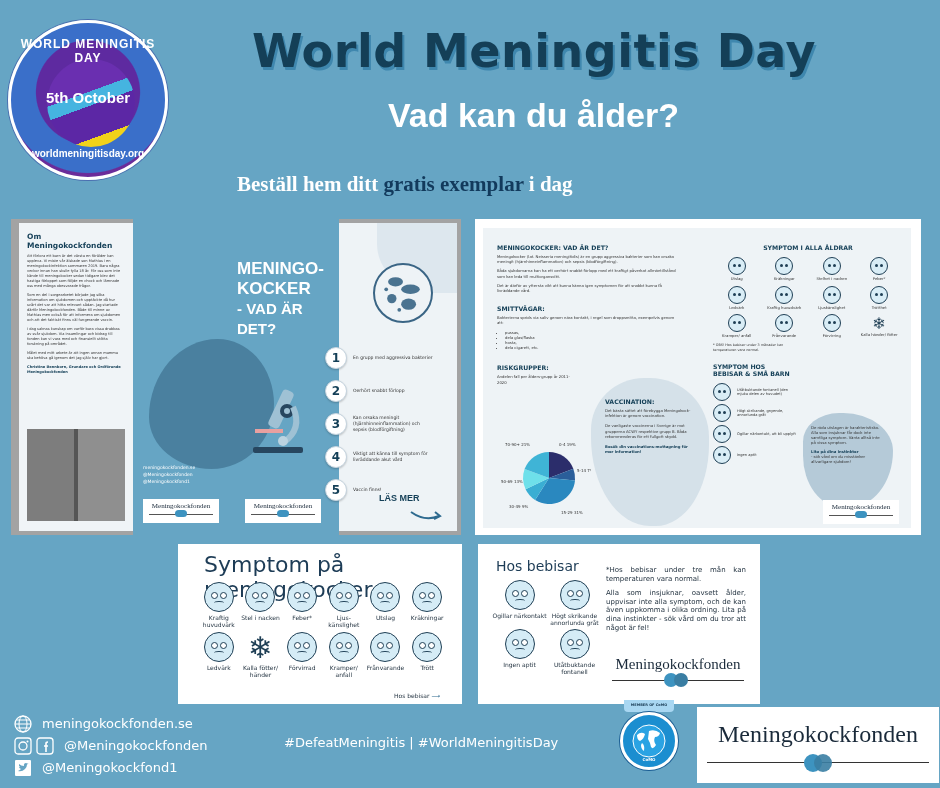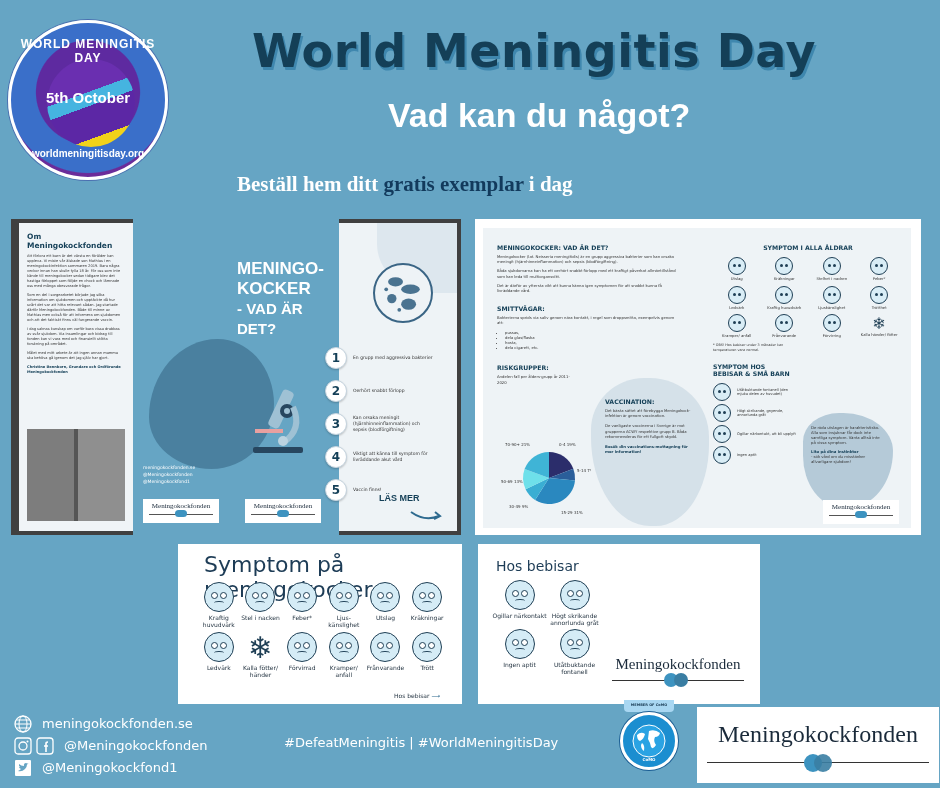--- a/index.html
+++ b/index.html
@@ -46,21 +46,21 @@
   .subtitle {
     left: 388px; top: 96px; font-size: 34px; font-weight: bold; color: #fff;
     font-family: "Liberation Sans", sans-serif;
   }
   .order {
     left: 237px; top: 172px; font-size: 21px; font-weight: bold; color: #fff;
     font-family: Liberation Serif, serif;
   }
   .order .hl { color: #123a5c; }
   .card1 {
-    left: 11px; top: 219px; width: 450px; height: 316px; background: #404040;
+    left: 11px; top: 219px; width: 450px; height: 316px; background: #a3a3a3;
   }
   .c1-left {
     position: absolute; left: 8px; top: 4px; width: 114px; height: 308px;
     background: #f0f4f7; padding: 9px 8px;
   }
   .c1-left h4 { font-size: 7.5px; color: #143f57; margin-bottom: 4px; }
   .c1-left p { font-size: 3.6px; line-height: 5px; color: #333; margin-bottom: 4px; }
   .c1-left .sign { font-weight: bold; color: #143f57; }
   .c1-photo {
     position: absolute; left: 8px; bottom: 10px; width: 98px; height: 92px;
@@ -234,21 +234,21 @@
 <body>
 
 <div class="abs badge">
   <div class="badge-inner"></div>
   <div class="badge-top">WORLD MENINGITIS DAY</div>
   <div class="badge-date">5th October</div>
   <div class="badge-bottom">worldmeningitisday.org</div>
 </div>
 
 <div class="abs title">World Meningitis Day</div>
-<div class="abs subtitle">Vad kan du något?</div>
+<div class="abs subtitle">Vad kan du ålder?</div>
 <div class="abs order">
   <span>Beställ hem ditt </span><span class="hl">gratis exemplar</span><span> i dag</span>
 </div>
 
 <div class="abs card1">
   <div class="c1-left">
     <h4>Om Meningokockfonden</h4>
     <p>Att förlora ett barn är det värsta en förälder kan uppleva. Vi miste vår älskade son Mathias i en meningokockinfektion sommaren 2019. Bara några veckor innan han skulle fylla 18 år. För oss som inte kände till meningokocker sedan tidigare blev det hastiga förloppet som följde en chock och lämnade oss med många obesvarade frågor.</p>
     <p>Som en del i sorgearbetet började jag söka information om sjukdomen och upptäckte då hur svårt det var att hitta relevant sådan. Jag startade därför Meningokockfonden. Både till minne av Mathias men också för att informera om sjukdomen och att det faktiskt finns väl fungerande vaccin.</p>
     <p>I dag saknas kunskap om varför bara vissa drabbas av svår sjukdom. Via insamlingar och bidrag till fonden kan vi vara med och finansiellt stötta forskning på området.</p>
@@ -559,20 +559,24 @@
         </div>
         <div class="face-lbl-md">Ingen aptit</div>
       </div>
     <div>
         <div class="face-md">
           <span class="mouth"></span>
         </div>
         <div class="face-lbl-md">Utåtbuktande fontanell</div>
       </div>
   </div>
+  <div class="c4-text">
+    <p>*Hos bebisar under tre mån kan temperaturen vara normal.</p>
+    <p>Alla som insjuknar, oavsett ålder, uppvisar inte alla symptom, och de kan även uppkomma i olika ordning. Lita på dina instinkter - sök vård om du tror att något är fel!</p>
+  </div>
   <div class="c4-logo">
     <div>Meningokockfonden</div>
     <div style="position:relative;height:14px;">
       <div style="position:absolute;left:4px;right:4px;top:7px;height:1px;background:#333"></div>
       <div style="position:absolute;left:56px;top:0;width:14px;height:14px;border-radius:50%;background:#3d93c0"></div>
       <div style="position:absolute;left:66px;top:0;width:14px;height:14px;border-radius:50%;background:#3a7ea3"></div>
     </div>
   </div>
 </div>
 

